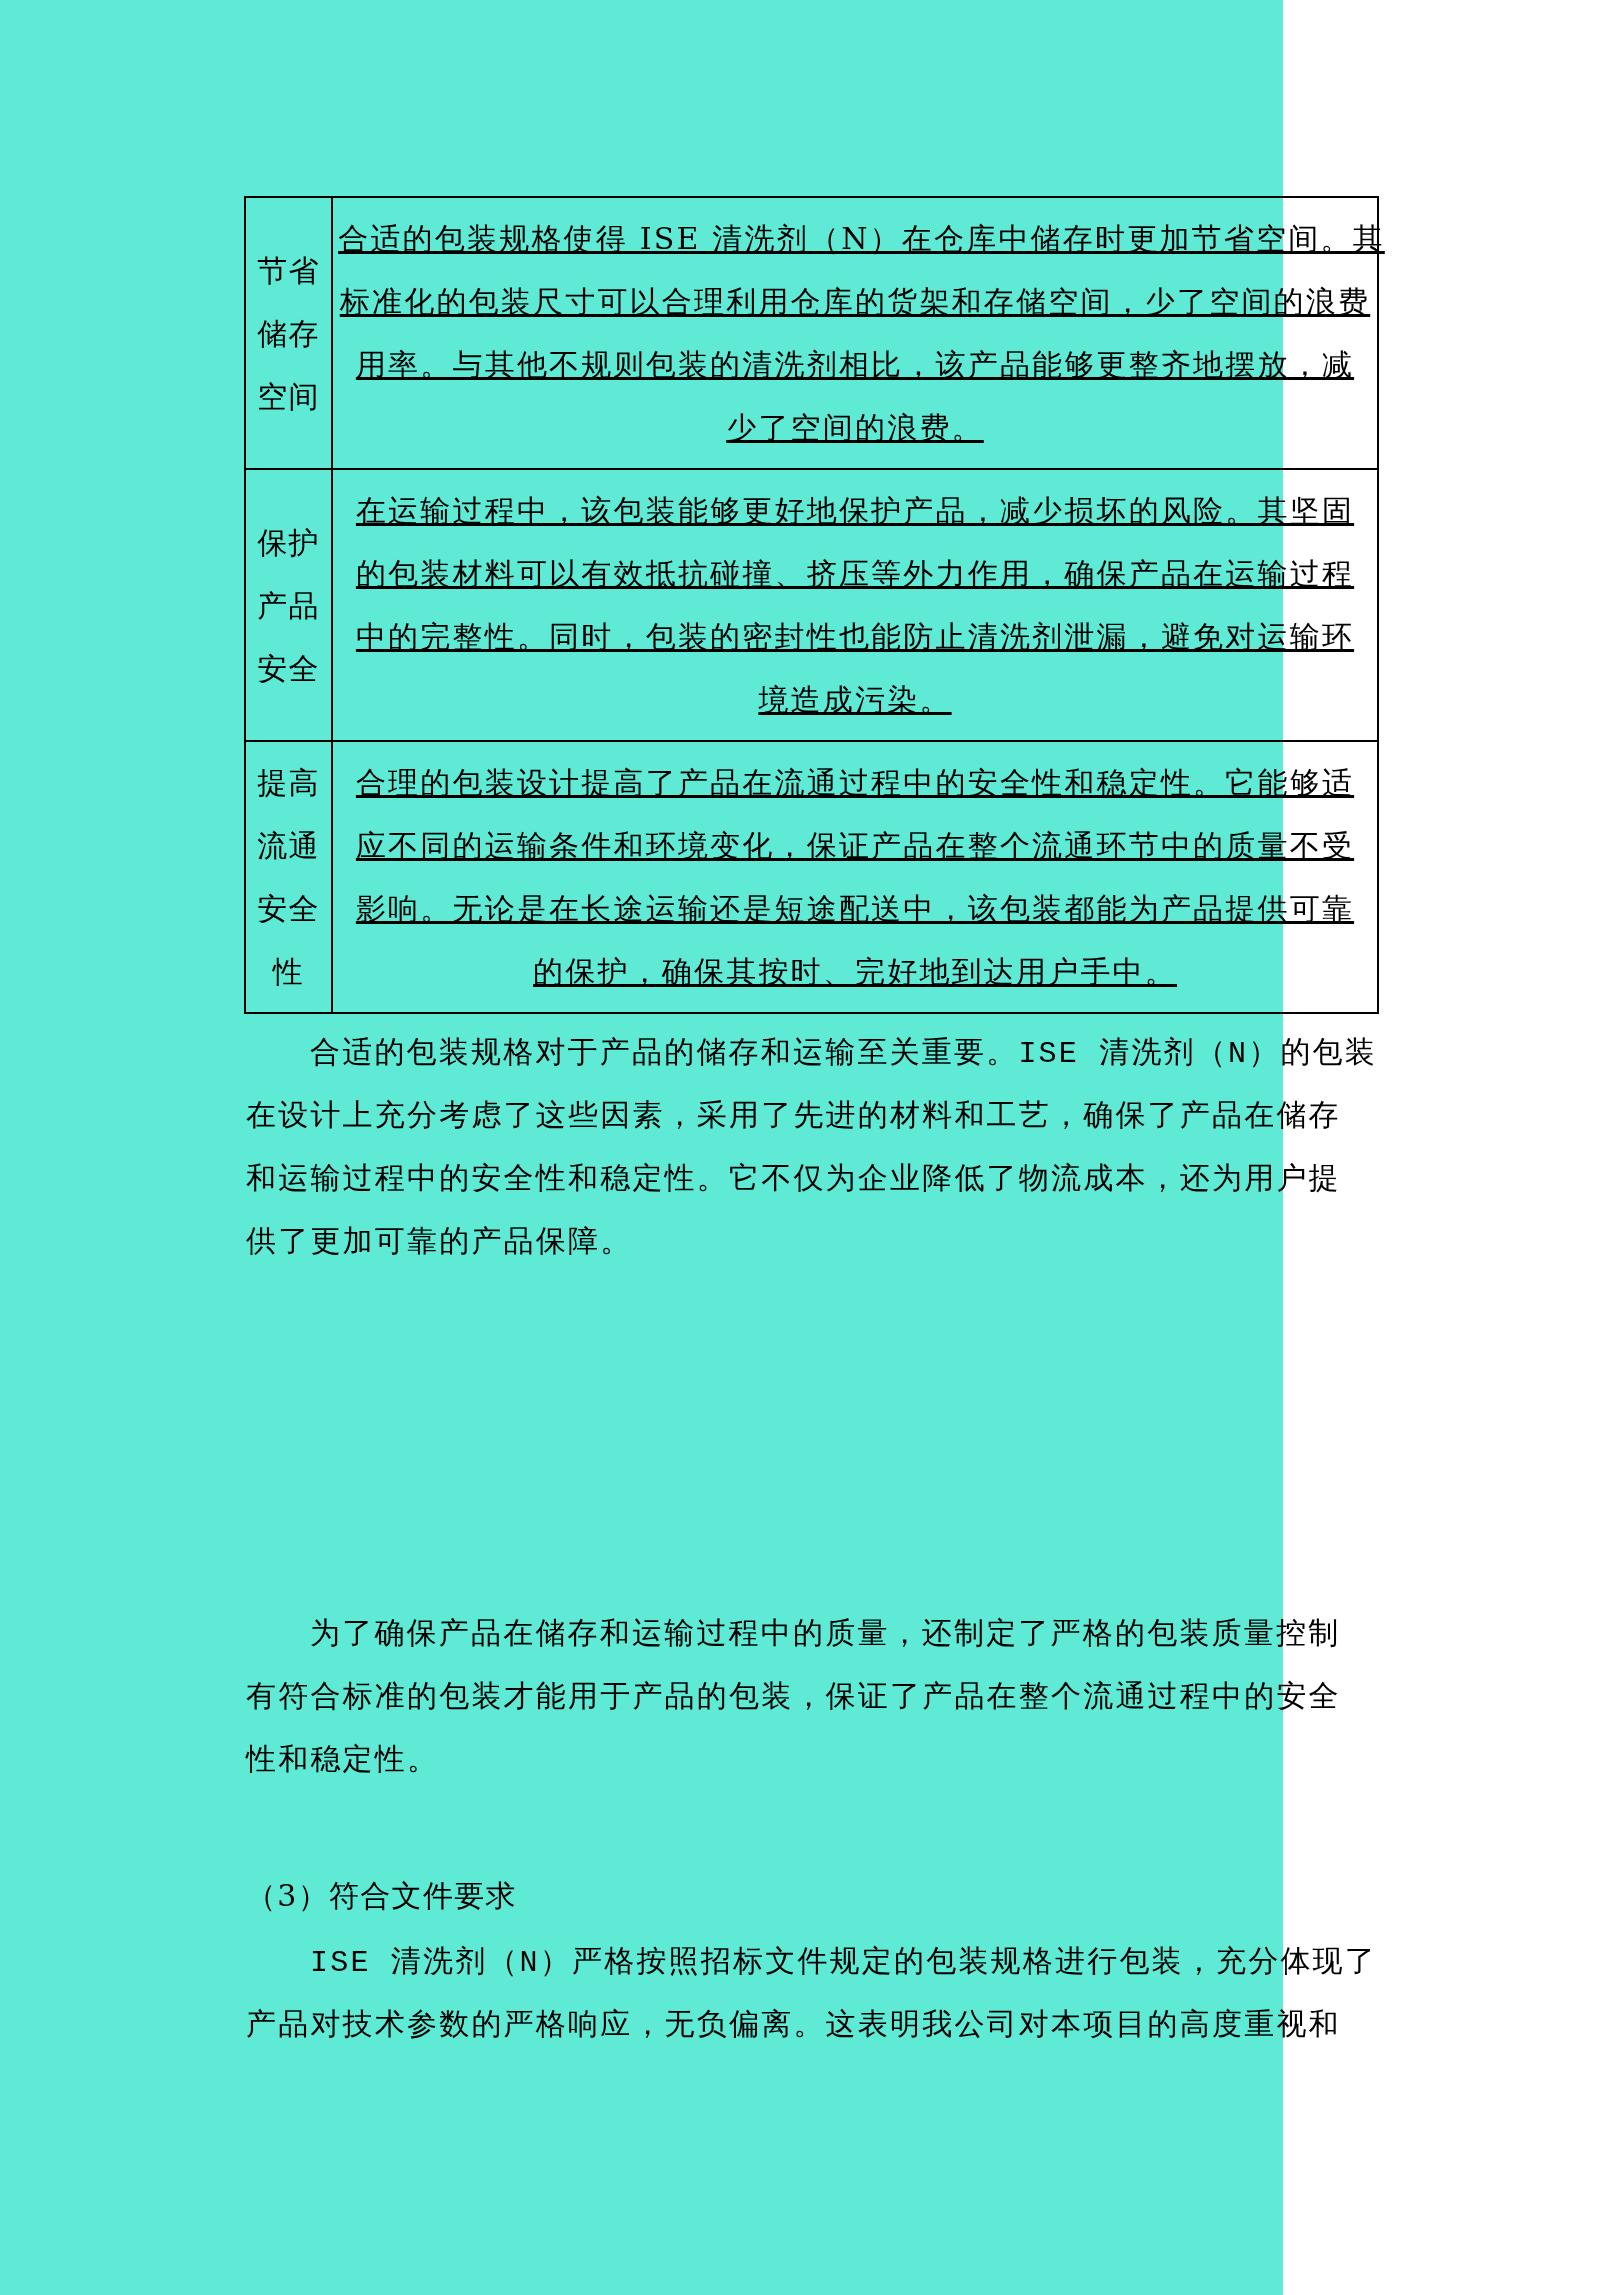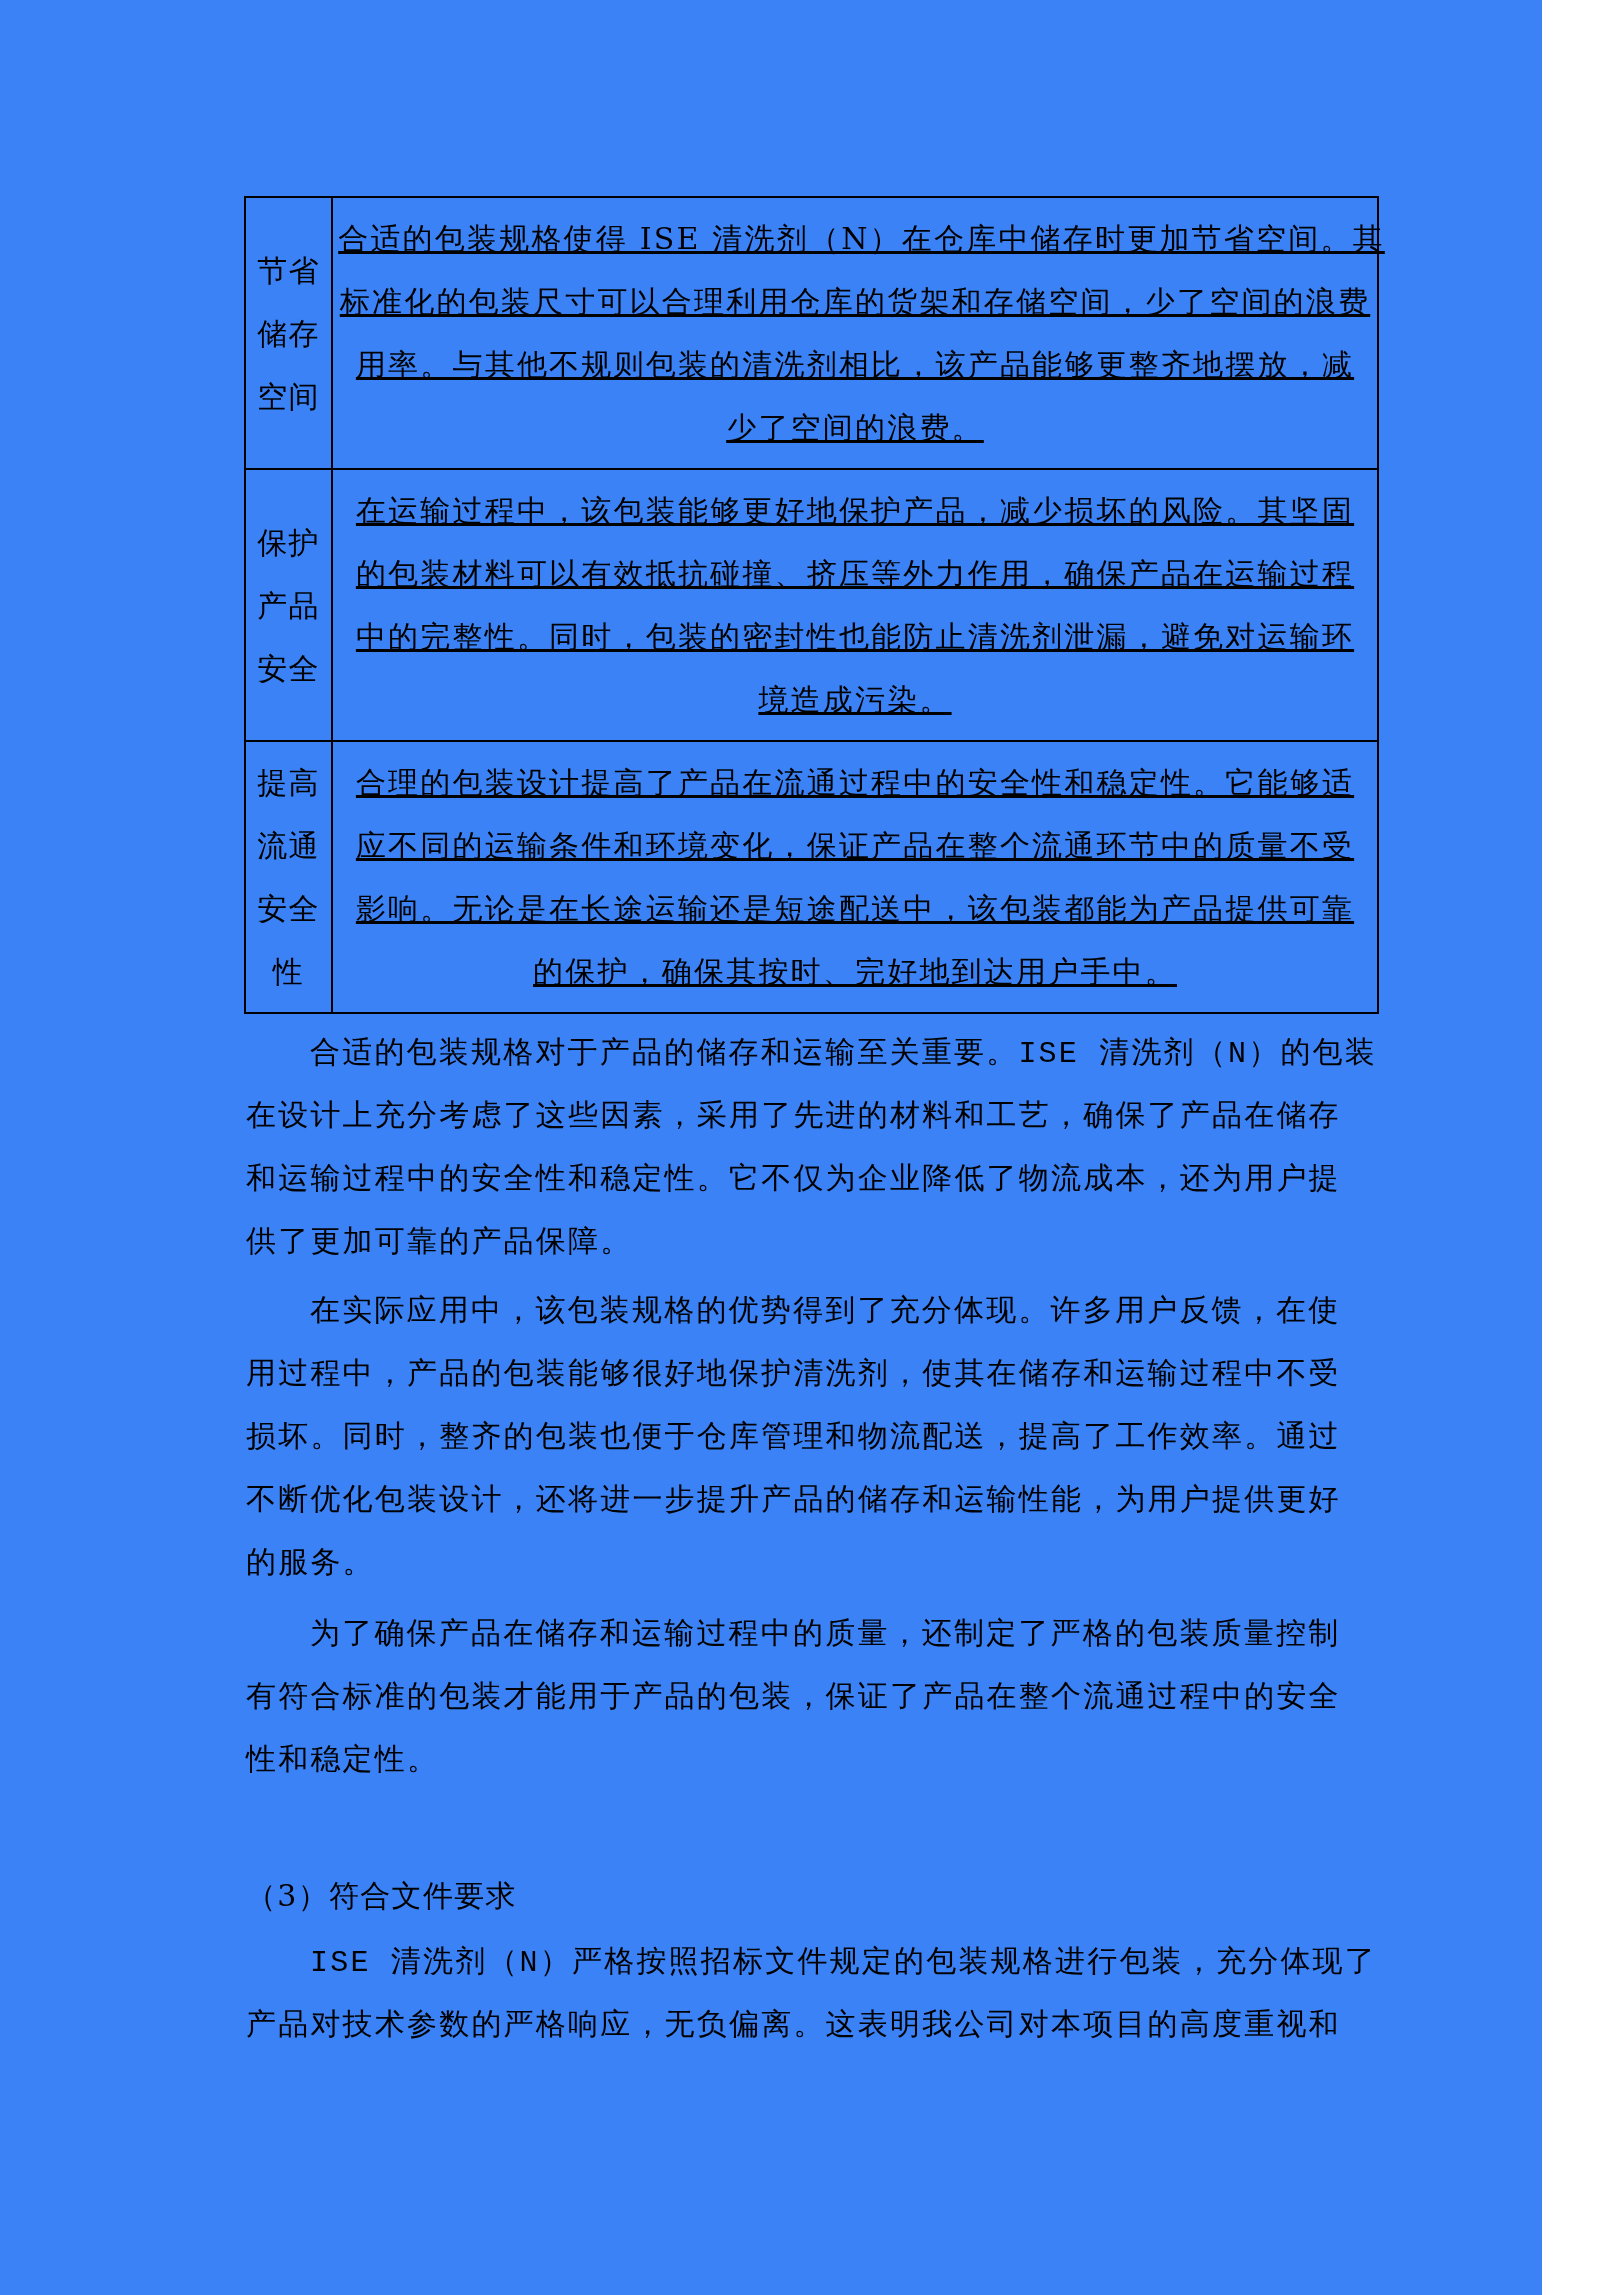--- a/index.html
+++ b/index.html
@@ -1,18 +1,18 @@
 <!DOCTYPE html>
 <html style="font-size:10.5px"><head>
 <meta charset="utf-8">
 <style>
   html, body { margin: 0; padding: 0; background: #ffffff; }
   body { width: 1623px; height: 2295px; position: relative; overflow: hidden;
          font-family: "DejaVu Serif", "Liberation Serif", serif; color: #000; }
-  .page { position: absolute; left: 0; top: 0; width: 1542px; height: 2295px; background: #3b82f6; }
+  .page { position: absolute; left: 0; top: 0; width: 1283px; height: 2295px; background: #5eead4; }
 
   
   .spec-table { position: absolute; left: 244px; top: 196px; width: 1135px;
                 border-collapse: collapse; table-layout: fixed; }
   .spec-table td { border: 2.6px solid #000; padding: 0; vertical-align: middle; }
   .spec-table td.label { width: 85px; text-align: center; font-size: 30px; line-height: 63px; }
   .spec-table td.desc { font-size: 30px; line-height: 63px; text-align: center; padding: 0 5.2px; text-decoration: underline; }
   .row1 td { height: 270px; }
   .row2 td { height: 270px; }
   .row3 td { height: 270px; }
@@ -75,27 +75,20 @@
   </tbody>
     </table>
 
   <div class="para" style="top:1023px;">
     <span class="line indent">合适的包装规格对于产品的储存和运输至关重要。ISE 清洗剂（N）的包装</span>
     <span class="line">在设计上充分考虑了这些因素，采用了先进的材料和工艺，确保了产品在储存</span>
     <span class="line">和运输过程中的安全性和稳定性。它不仅为企业降低了物流成本，还为用户提</span>
     <span class="line">供了更加可靠的产品保障。</span>
   </div>
 
-  <div class="para" style="top:1281px;">
-    <span class="line indent">在实际应用中，该包装规格的优势得到了充分体现。许多用户反馈，在使</span>
-    <span class="line">用过程中，产品的包装能够很好地保护清洗剂，使其在储存和运输过程中不受</span>
-    <span class="line">损坏。同时，整齐的包装也便于仓库管理和物流配送，提高了工作效率。通过</span>
-    <span class="line">不断优化包装设计，还将进一步提升产品的储存和运输性能，为用户提供更好</span>
-    <span class="line">的服务。</span>
-  </div>
 
   <div class="para" style="top:1604px;">
     <span class="line indent">为了确保产品在储存和运输过程中的质量，还制定了严格的包装质量控制</span>
     <span class="line">有符合标准的包装才能用于产品的包装，保证了产品在整个流通过程中的安全</span>
     <span class="line">性和稳定性。</span>
   </div>
 
   <div class="heading" style="top:1864px;">（3）符合文件要求</div>
 
   <div class="para" style="top:1932px;">

